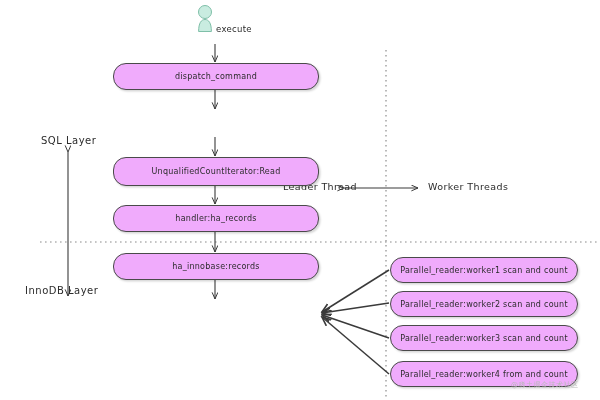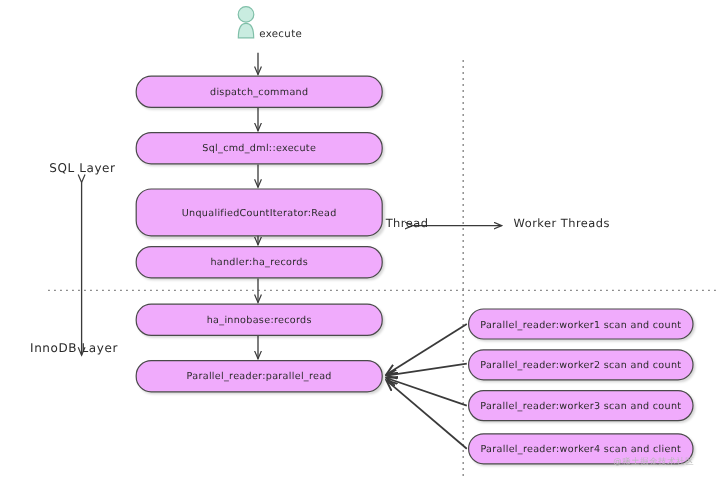--- a/index.html
+++ b/index.html
@@ -118,44 +118,38 @@
 
   <div class="free-label layer-label" style="left:41px; top:135px;">SQL Layer</div>
   <div class="free-label layer-label" style="left:25px; top:285px;">InnoDB Layer</div>
 
   <div class="free-label thread-label" style="left:283px; top:181px;">Leader Thread</div>
   <div class="free-label thread-label" style="left:416px; top:181px;padding-left:12px;">Worker Threads</div>
 
   <div class="node-box" style="left:113px; top:63px; width:206px; height:27px;">
     <span class="node-label">dispatch_command</span>
   </div>
-  <div class="node-box" style="left:113px; top:110px; width:206px; height:27px;">
-    <span class="node-label">Sql_cmd_dml::execute</span>
-  </div>
-  <div class="node-box" style="left:113px; top:157px; width:206px; height:40px;">
+  <div class="node-box" style="left:113px; top:157px; width:206px; height:29px;">
     <span class="node-label">UnqualifiedCountIterator:Read</span>
   </div>
   <div class="node-box" style="left:113px; top:205px; width:206px; height:27px;">
     <span class="node-label">handler:ha_records</span>
   </div>
   <div class="node-box" style="left:113px; top:253px; width:206px; height:27px;">
     <span class="node-label">ha_innobase:records</span>
-  </div>
-  <div class="node-box" style="left:113px; top:300px; width:206px; height:27px;">
-    <span class="node-label">Parallel_reader:parallel_read</span>
   </div>
 
   <div class="node-box" style="left:390px; top:257px; width:188px; height:26px;">
     <span class="node-label">Parallel_reader:worker1 scan and count</span>
   </div>
   <div class="node-box" style="left:390px; top:291px; width:188px; height:26px;">
     <span class="node-label">Parallel_reader:worker2 scan and count</span>
   </div>
   <div class="node-box" style="left:390px; top:325px; width:188px; height:26px;">
     <span class="node-label">Parallel_reader:worker3 scan and count</span>
   </div>
   <div class="node-box" style="left:390px; top:361px; width:188px; height:26px;">
-    <span class="node-label">Parallel_reader:worker4 scan and client</span>
+    <span class="node-label">Parallel_reader:worker4 from and count</span>
   </div>
 
   <div class="watermark" style="left:511px; top:380px;">@稀土掘金技术社区</div>
 
 </div>
 
 </body></html>

